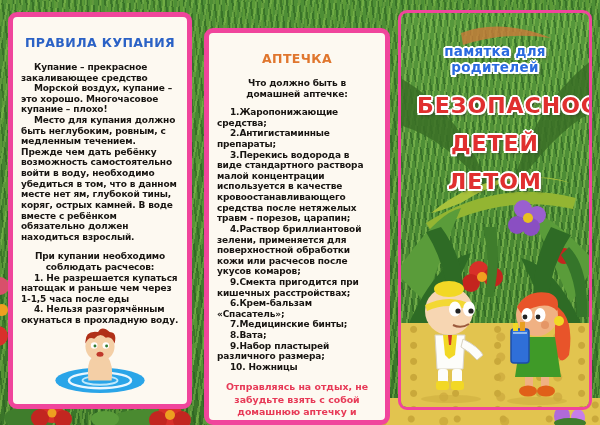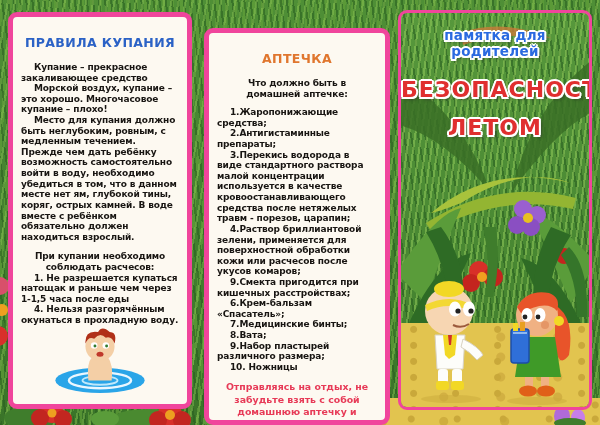--- a/index.html
+++ b/index.html
@@ -24,21 +24,21 @@
   .bg-tulip{position:absolute;left:548px;top:404px;width:44px;height:21px;}
   .edge-flower{position:absolute;left:-6px;top:246px;width:22px;height:120px;}
 
   .card{
     position:absolute;box-sizing:border-box;background:#fdf9f1;
     border:5px solid #f0459c;border-radius:9px;overflow:hidden;
   }
   .card-left {left:8px;  top:12px; width:184px; height:397px; padding:2px 8px;}
   .card-mid  {left:204px; top:28px; width:186px; height:397px; padding:2px 8px;}
   .card-right{
-    left:398px; top:10px; width:194px; height:400px; padding:0;
+    left:398px; top:10px; width:194px; height:400px; padding:16px;
     border-width:3px; background:#4f8f36;
     background-image:
       repeating-linear-gradient(98deg, rgba(150,205,92,.5) 0 2px, rgba(0,0,0,0) 2px 6px),
       repeating-linear-gradient(80deg, rgba(34,86,28,.5) 0 2px, rgba(0,0,0,0) 2px 7px),
       linear-gradient(#57983c,#3f7d2c);
   }
 
   .panel-title{
     text-align:center;font-weight:bold;font-size:12.5px;letter-spacing:.4px;
     margin:16px 0 12px 0;
@@ -195,20 +195,21 @@
           <circle cx="163" cy="243" r="8" fill="#c4241e"></circle>
         <circle cx="152" cy="240" r="4.5" fill="#f0a020"></circle>
       </g>
       <path d="M0,330 Q30,250 70,240 Q45,290 35,340 Z" fill="#2e6b25"></path>
       <path d="M188,330 Q160,255 120,245 Q145,295 155,345 Z" fill="#2e6b25"></path>
       <path d="M60,20 Q100,5 150,25 Q105,18 62,32 Z" fill="#c97a3a" opacity=".8"></path>
     </svg>
 
     <div class="kicker outline-white">памятка для родителей</div>
     <div class="big-line bl1 outline-white">БЕЗОПАСНОСТЬ</div>
+    <div class="big-line bl2 outline-white">ДЕТЕЙ</div>
     <div class="big-line bl3 outline-white">ЛЕТОМ</div>
 
     <div class="right-sand"></div>
 
     <svg class="over-leaves" viewBox="0 0 188 120" preserveAspectRatio="none">
       <path d="M40,0 Q70,40 60,95 L48,95 Q50,45 25,5 Z" fill="#2e6b25"></path>
       <path d="M150,0 Q125,45 135,100 L148,100 Q142,50 170,8 Z" fill="#2e6b25"></path>
       <path d="M95,0 Q100,35 92,70 L84,70 Q90,35 82,0 Z" fill="#3f7d2c"></path>
       <path d="M168,20 Q188,40 186,90 L176,90 Q176,50 160,28 Z" fill="#35752a"></path>
     </svg>

